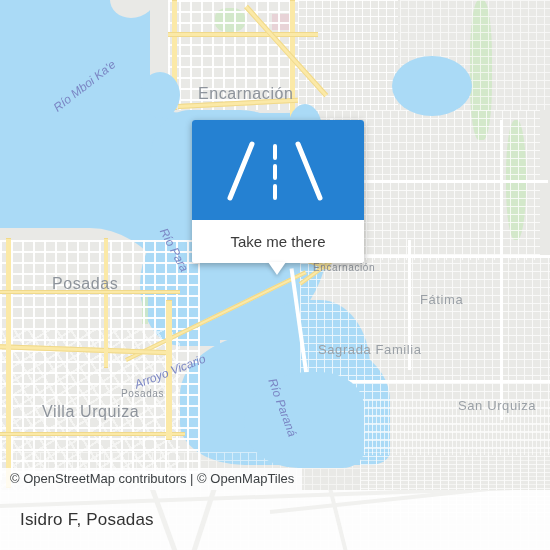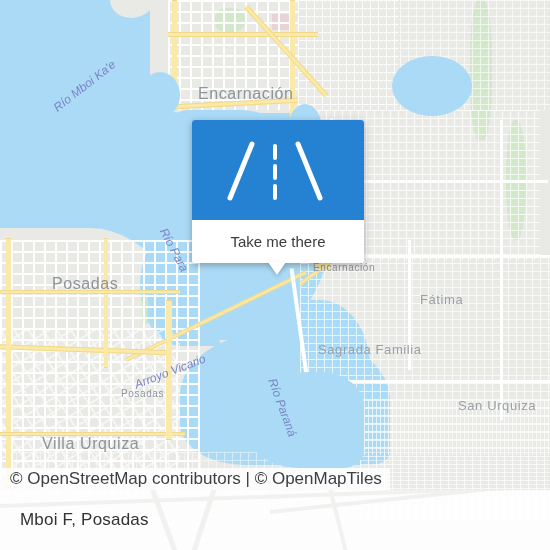--- a/index.html
+++ b/index.html
@@ -146,21 +146,21 @@
   }
 
   
   #attribution {
     position: absolute;
     left: 0;
     top: 468px;
     height: 22px;
     line-height: 22px;
     padding: 0 8px 0 10px;
-    font-size: 17px;
+    font-size: 13px;
     color: #3c4043;
     background: rgba(255,255,255,.82);
     white-space: nowrap;
     z-index: 30;
   }
 
   
   #bottombar {
     position: absolute;
     left: 0;
@@ -270,21 +270,21 @@
 
     <div class="water" style="left:140px; top:72px; width:40px; height:46px; border-radius:50%;"></div>
     <div class="water" style="left:288px; top:104px; width:34px; height:50px; border-radius:50%;"></div>
     <div class="water" style="left:392px; top:56px; width:80px; height:60px; border-radius:50%;"></div>
     <div class="water" style="left:244px; top:372px; width:120px; height:96px; border-radius:60% 40% 20% 50%;"></div>
 
     <div class="mlabel city" style="left:198px; top:85px;">Encarnación</div>
     <div class="mlabel small" style="left:313px; top:262px;">Encarnación</div>
     <div class="mlabel city" style="left:52px; top:275px;">Posadas</div>
     <div class="mlabel small" style="left:121px; top:388px;">Posadas</div>
-    <div class="mlabel city" style="left:42px; top:403px;margin-top:32px;">Villa Urquiza</div>
+    <div class="mlabel city" style="left:42px; top:403px;">Villa Urquiza</div>
     <div class="mlabel town" style="left:318px; top:308px;margin-top:34px;">Sagrada Familia</div>
     <div class="mlabel town" style="left:420px; top:292px;">Fátima</div>
     <div class="mlabel town" style="left:458px; top:398px;">San Urquiza</div>
 
     <div class="wlabel" style="left:55px; top:102px; transform:rotate(-38deg);">Río Mboi Ka'e</div>
     <div class="wlabel" style="left:163px; top:222px; transform:rotate(62deg);">Río Para</div>
     <div class="wlabel" style="left:272px; top:372px; transform:rotate(70deg);">Río Paraná</div>
     <div class="wlabel" style="left:135px; top:378px; transform:rotate(-21deg);">Arroyo Vicario</div>
 
   </div>
@@ -306,17 +306,17 @@
 
   <div id="attribution">© OpenStreetMap contributors | © OpenMapTiles</div>
 
   <div id="bottombar">
     <div class="bgroad" style="left:150px; top:-10px; width:120px; height:5px; transform:rotate(70deg);"></div>
     <div class="bgroad" style="left:215px; top:-6px; width:110px; height:5px; transform:rotate(108deg);"></div>
     <div class="bgroad" style="left:0px; top:14px; width:550px; height:4px; transform:rotate(-2deg);"></div>
     <div class="bgroad" style="left:330px; top:-4px; width:90px; height:4px; transform:rotate(76deg);"></div>
     <div class="bgroad" style="left:270px; top:20px; width:300px; height:4px; transform:rotate(-6deg);"></div>
 
-    <div id="place-title">Mboi F, Posadas</div>
+    <div id="place-title">Isidro F, Posadas</div>
 
   </div>
 
 </div>
 
 </body></html>

